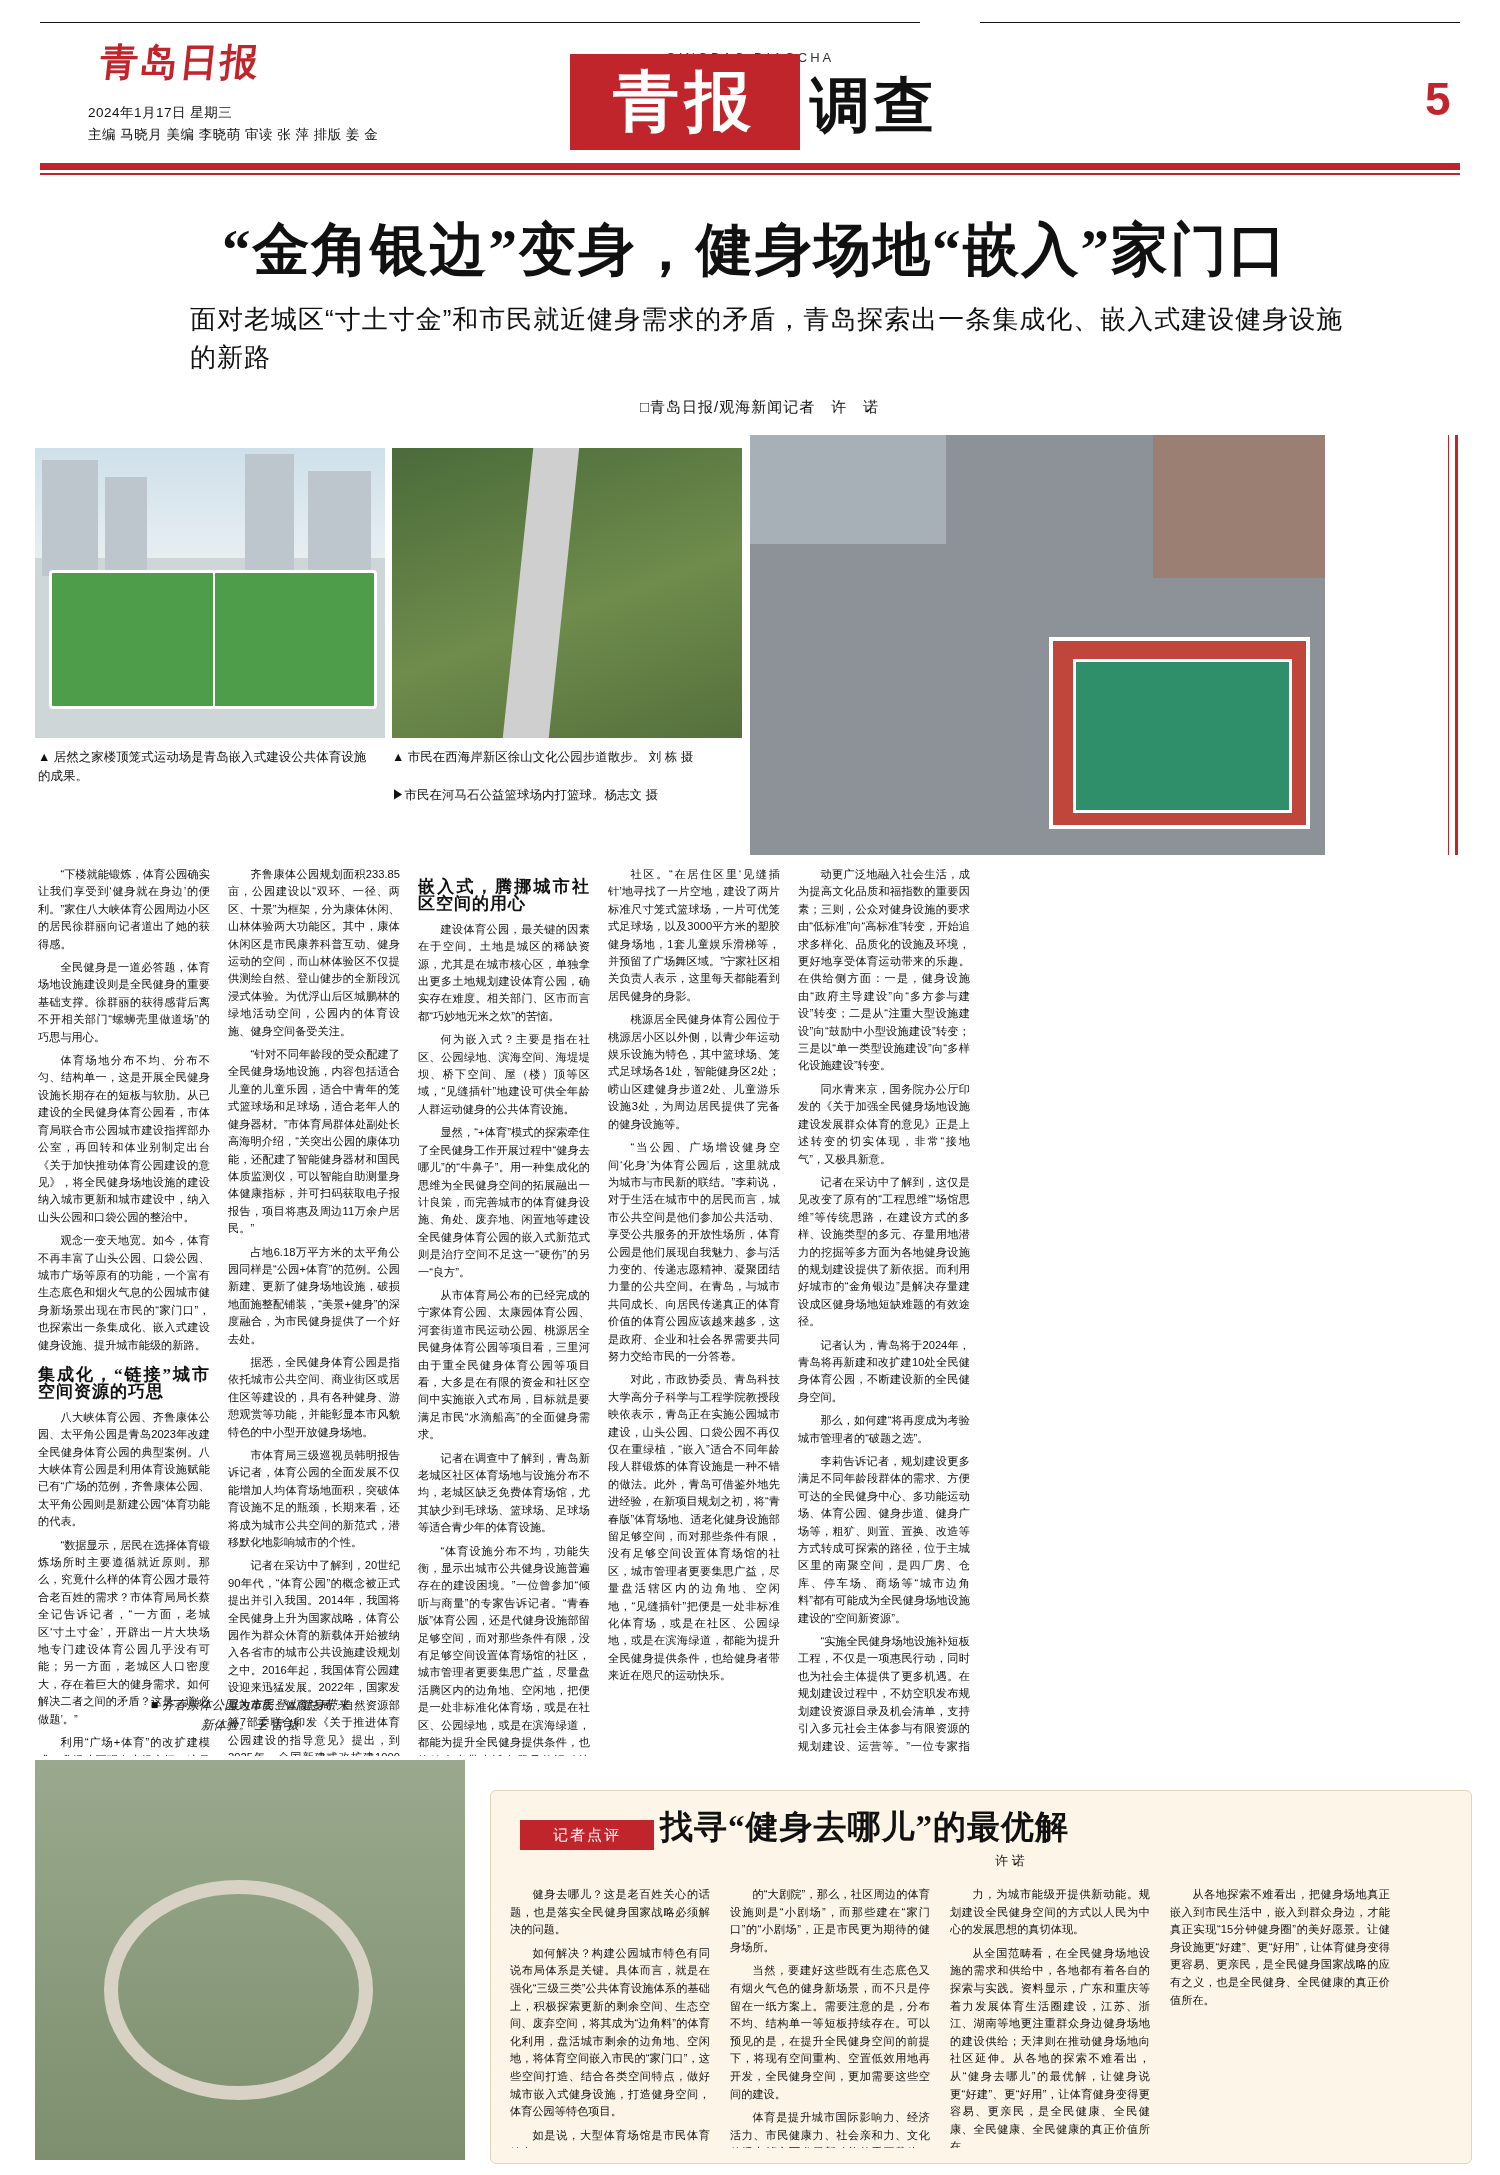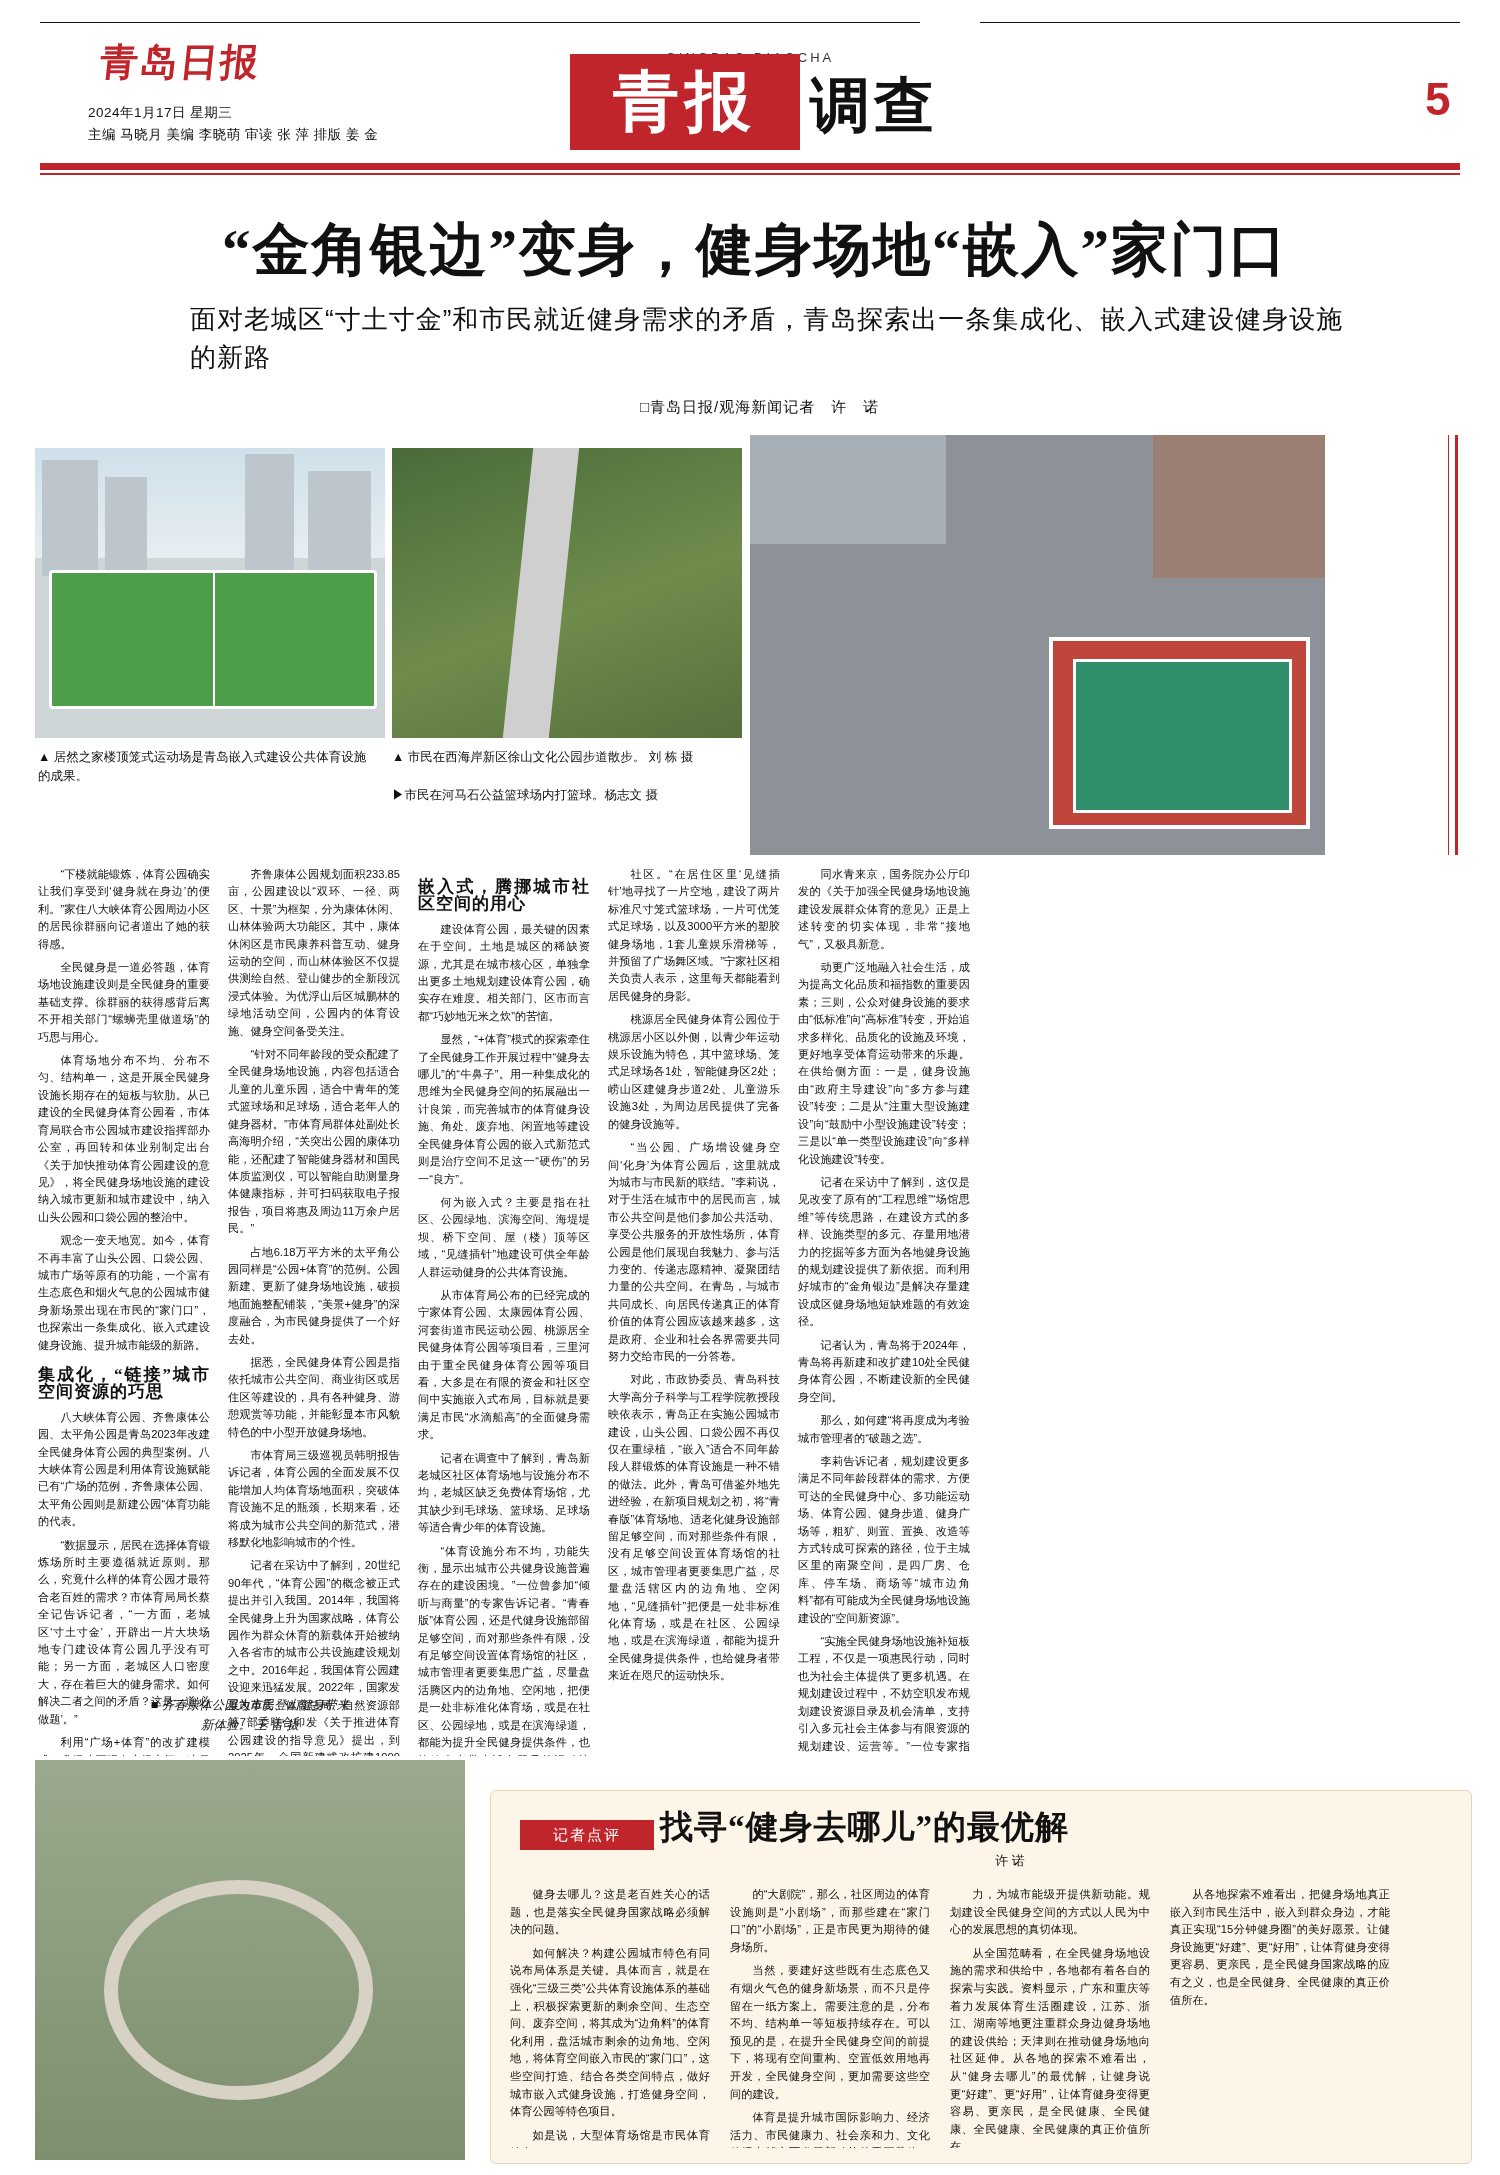--- a/index.html
+++ b/index.html
@@ -208,35 +208,35 @@
       <p>齐鲁康体公园规划面积233.85亩，公园建设以“双环、一径、两区、十景”为框架，分为康体休闲、山林体验两大功能区。其中，康体休闲区是市民康养科普互动、健身运动的空间，而山林体验区不仅提供测绘自然、登山健步的全新段沉浸式体验。为优浮山后区城鹏林的绿地活动空间，公园内的体育设施、健身空间备受关注。</p>
       <p>“针对不同年龄段的受众配建了全民健身场地设施，内容包括适合儿童的儿童乐园，适合中青年的笼式篮球场和足球场，适合老年人的健身器材。”市体育局群体处副处长高海明介绍，“关突出公园的康体功能，还配建了智能健身器材和国民体质监测仪，可以智能自助测量身体健康指标，并可扫码获取电子报报告，项目将惠及周边11万余户居民。”</p>
       <p>占地6.18万平方米的太平角公园同样是“公园+体育”的范例。公园新建、更新了健身场地设施，破损地面施整配铺装，“美景+健身”的深度融合，为市民健身提供了一个好去处。</p>
       <p>据悉，全民健身体育公园是指依托城市公共空间、商业街区或居住区等建设的，具有各种健身、游憩观赏等功能，并能彰显本市风貌特色的中小型开放健身场地。</p>
       <p>市体育局三级巡视员韩明报告诉记者，体育公园的全面发展不仅能增加人均体育场地面积，突破体育设施不足的瓶颈，长期来看，还将成为城市公共空间的新范式，潜移默化地影响城市的个性。</p>
       <p>记者在采访中了解到，20世纪90年代，“体育公园”的概念被正式提出并引入我国。2014年，我国将全民健身上升为国家战略，体育公园作为群众休育的新载体开始被纳入各省市的城市公共设施建设规划之中。2016年起，我国体育公园建设迎来迅猛发展。2022年，国家发展改革委、体育总局、自然资源部等7部委联合印发《关于推进体育公园建设的指导意见》提出，到2025年，全国新建或改扩建1000个左右的体育公园，逐步形成覆盖面广、类型多样、特色鲜明、普惠性强的体育公园体系。</p>
     </div>
   <div class="col c3" style="height:890px;overflow:hidden;">
       <h3>嵌入式，腾挪城市社区空间的用心</h3>
       <p>建设体育公园，最关键的因素在于空间。土地是城区的稀缺资源，尤其是在城市核心区，单独拿出更多土地规划建设体育公园，确实存在难度。相关部门、区市而言都“巧妙地无米之炊”的苦恼。</p>
+      <p>何为嵌入式？主要是指在社区、公园绿地、滨海空间、海堤堤坝、桥下空间、屋（楼）顶等区域，“见缝插针”地建设可供全年龄人群运动健身的公共体育设施。</p>
       <p>显然，“+体育”模式的探索牵住了全民健身工作开展过程中“健身去哪儿”的“牛鼻子”。用一种集成化的思维为全民健身空间的拓展融出一计良策，而完善城市的体育健身设施、角处、废弃地、闲置地等建设全民健身体育公园的嵌入式新范式则是治疗空间不足这一“硬伤”的另一“良方”。</p>
-      <p>何为嵌入式？主要是指在社区、公园绿地、滨海空间、海堤堤坝、桥下空间、屋（楼）顶等区域，“见缝插针”地建设可供全年龄人群运动健身的公共体育设施。</p>
       <p>从市体育局公布的已经完成的宁家体育公园、太康园体育公园、河套街道市民运动公园、桃源居全民健身体育公园等项目看，三里河由于重全民健身体育公园等项目看，大多是在有限的资金和社区空间中实施嵌入式布局，目标就是要满足市民“水滴船高”的全面健身需求。</p>
       <p>记者在调查中了解到，青岛新老城区社区体育场地与设施分布不均，老城区缺乏免费体育场馆，尤其缺少到毛球场、篮球场、足球场等适合青少年的体育设施。</p>
       <p>“体育设施分布不均，功能失衡，显示出城市公共健身设施普遍存在的建设困境。”一位曾参加“倾听与商量”的专家告诉记者。“青春版”体育公园，还是代健身设施部留足够空间，而对那些条件有限，没有足够空间设置体育场馆的社区，城市管理者更要集思广益，尽量盘活腾区内的边角地、空闲地，把便是一处非标准化体育场，或是在社区、公园绿地，或是在滨海绿道，都能为提升全民健身提供条件，也给健身者带来近在咫尺的运动快乐。</p>
     </div>
   <div class="col c4" style="height:890px;overflow:hidden;">
       <p>社区。“在居住区里‘见缝插针’地寻找了一片空地，建设了两片标准尺寸笼式篮球场，一片可优笼式足球场，以及3000平方米的塑胶健身场地，1套儿童娱乐滑梯等，并预留了广场舞区域。”宁家社区相关负责人表示，这里每天都能看到居民健身的身影。</p>
       <p>桃源居全民健身体育公园位于桃源居小区以外侧，以青少年运动娱乐设施为特色，其中篮球场、笼式足球场各1处，智能健身区2处；崂山区建健身步道2处、儿童游乐设施3处，为周边居民提供了完备的健身设施等。</p>
       <p>“当公园、广场增设健身空间‘化身’为体育公园后，这里就成为城市与市民新的联结。”李莉说，对于生活在城市中的居民而言，城市公共空间是他们参加公共活动、享受公共服务的开放性场所，体育公园是他们展现自我魅力、参与活力变的、传递志愿精神、凝聚团结力量的公共空间。在青岛，与城市共同成长、向居民传递真正的体育价值的体育公园应该越来越多，这是政府、企业和社会各界需要共同努力交给市民的一分答卷。</p>
       <p>对此，市政协委员、青岛科技大学高分子科学与工程学院教授段映依表示，青岛正在实施公园城市建设，山头公园、口袋公园不再仅仅在重绿植，“嵌入”适合不同年龄段人群锻炼的体育设施是一种不错的做法。此外，青岛可借鉴外地先进经验，在新项目规划之初，将“青春版”体育场地、适老化健身设施部留足够空间，而对那些条件有限，没有足够空间设置体育场馆的社区，城市管理者更要集思广益，尽量盘活辖区内的边角地、空闲地，“见缝插针”把便是一处非标准化体育场，或是在社区、公园绿地，或是在滨海绿道，都能为提升全民健身提供条件，也给健身者带来近在咫尺的运动快乐。</p>
     </div>
   <div class="col c5" style="height:890px;overflow:hidden;">
+      <p>动更广泛地融入社会生活，成为提高文化品质和福指数的重要因素；三则，公众对健身设施的要求由“低标准”向“高标准”转变，开始追求多样化、品质化的设施及环境，更好地享受体育运动带来的乐趣。在供给侧方面：一是，健身设施由“政府主导建设”向“多方参与建设”转变；二是从“注重大型设施建设”向“鼓励中小型设施建设”转变；三是以“单一类型设施建设”向“多样化设施建设”转变。</p>
       <p>同水青来京，国务院办公厅印发的《关于加强全民健身场地设施建设发展群众体育的意见》正是上述转变的切实体现，非常“接地气”，又极具新意。</p>
-      <p>动更广泛地融入社会生活，成为提高文化品质和福指数的重要因素；三则，公众对健身设施的要求由“低标准”向“高标准”转变，开始追求多样化、品质化的设施及环境，更好地享受体育运动带来的乐趣。在供给侧方面：一是，健身设施由“政府主导建设”向“多方参与建设”转变；二是从“注重大型设施建设”向“鼓励中小型设施建设”转变；三是以“单一类型设施建设”向“多样化设施建设”转变。</p>
       <p>记者在采访中了解到，这仅是见改变了原有的“工程思维”“场馆思维”等传统思路，在建设方式的多样、设施类型的多元、存量用地潜力的挖掘等多方面为各地健身设施的规划建设提供了新依据。而利用好城市的“金角银边”是解决存量建设成区健身场地短缺难题的有效途径。</p>
       <p>记者认为，青岛将于2024年，青岛将再新建和改扩建10处全民健身体育公园，不断建设新的全民健身空间。</p>
       <p>那么，如何建“将再度成为考验城市管理者的“破题之选”。</p>
       <p>李莉告诉记者，规划建设更多满足不同年龄段群体的需求、方便可达的全民健身中心、多功能运动场、体育公园、健身步道、健身广场等，粗犷、则置、置换、改造等方式转成可探索的路径，位于主城区里的南聚空间，是四厂房、仓库、停车场、商场等“城市边角料”都有可能成为全民健身场地设施建设的“空间新资源”。</p>
       <p>“实施全民健身场地设施补短板工程，不仅是一项惠民行动，同时也为社会主体提供了更多机遇。在规划建设过程中，不妨空职发布规划建设资源目录及机会清单，支持引入多元社会主体参与有限资源的规划建设、运营等。”一位专家指出，资源包括可用于健身设施建设的城市空间地、存量或闲置设施、城市跨新附属用地、广场、建筑屋顶等空间资源，以及可复合利用嵌入体育设施的文化娱乐、养老、教育、商业等设施资源。</p>
     </div>
 
   <div class="bottom-cap">■ 齐春康体公园为市民登山健身带来新体验。
 王 雷 摄</div>
   <div class="bottom-photo">

